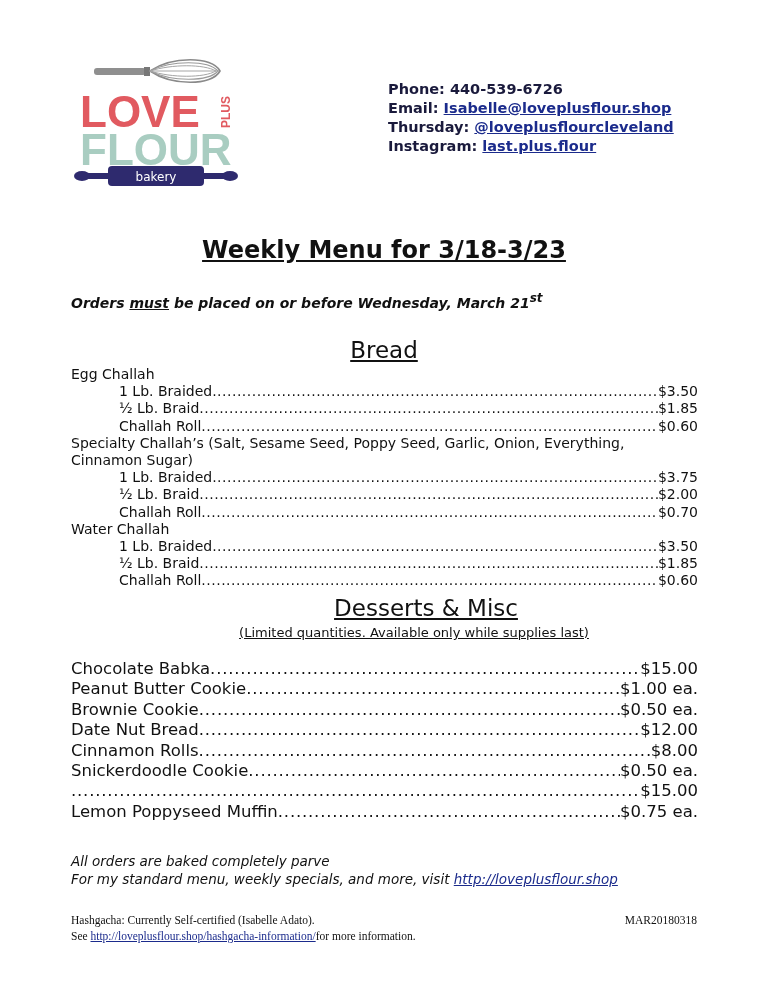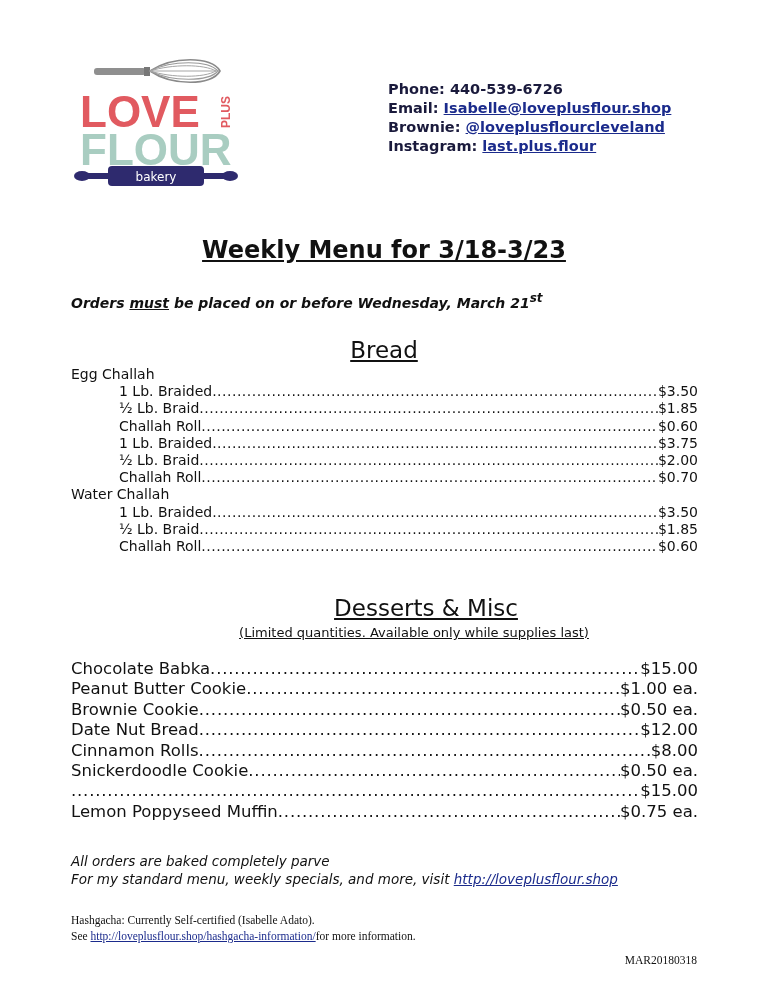--- a/index.html
+++ b/index.html
@@ -19,21 +19,21 @@
     .row .dots::before { content: "..................................................................................................................................................................................................................................."; }
     .row .price { flex: 0 0 auto; }
     .group-label { white-space: normal; }
     .subnote { position: absolute; left: 0; width: 768px; top: 625px; text-align: center; font-size: 13px; text-decoration: underline; padding-left: 30px; }
     .desserts { position: absolute; left: 71px; top: 659px; width: 627px; font-size: 16.5px; line-height: 20.4px; }
     .desserts .dots { letter-spacing: 0.8px; }
     .footer-note { position: absolute; left: 71px; top: 853px; font-style: italic; font-size: 13.5px; line-height: 17.5px; }
     .footer-note a { color: #1b2b8c; text-decoration: underline; }
     .hashgacha { position: absolute; left: 71px; top: 912px; font-family: "Liberation Serif", serif; font-size: 11.5px; line-height: 16px; }
     .hashgacha a { color: #1b2b8c; text-decoration: underline; }
-    .code { position: absolute; right: 71px; top: 912px; font-family: "Liberation Serif", serif; font-size: 11.5px; line-height: 16px; margin-top: 40px; }
+    .code { position: absolute; right: 71px; top: 912px; font-family: "Liberation Serif", serif; font-size: 11.5px; line-height: 16px; }
   </style>
 </head>
 <body>
 
 <div class="logo">
   <svg width="170" height="140" viewBox="0 0 170 140">
     <g>
       <rect x="22" y="18" width="52" height="7" rx="3" fill="#8f8f8f"></rect>
       <rect x="72" y="17" width="6" height="9" fill="#777"></rect>
       <path d="M78 21 C 100 6, 140 6, 148 21 C 140 36, 100 36, 78 21 Z" fill="none" stroke="#8a8a8a" stroke-width="1.6"></path>
@@ -58,21 +58,21 @@
 <div class="contact">
   <div>
     <span>Phone:</span>
     <span>440-539-6726</span>
   </div>
   <div>
     <span>Email:</span>
     <a>Isabelle@loveplusflour.shop</a>
   </div>
   <div>
-    <span>Brownie:</span>
+    <span>Thursday:</span>
     <a>@loveplusflourcleveland</a>
   </div>
   <div>
     <span>Instagram:</span>
     <a>last.plus.flour</a>
   </div>
 </div>
 
 <div class="title">Weekly Menu for 3/18-3/23</div>
 
@@ -92,20 +92,21 @@
       <span class="name">½ Lb. Braid</span>
       <span class="dots"></span>
       <span class="price">$1.85</span>
     </div>
   <div class="row sub">
       <span class="name">Challah Roll</span>
       <span class="dots"></span>
       <span class="price">$0.60</span>
     </div>
 
+  <div class="group-label">Specialty Challah’s (Salt, Sesame Seed, Poppy Seed, Garlic, Onion, Everything, Cinnamon Sugar)</div>
   <div class="row sub">
       <span class="name">1 Lb. Braided</span>
       <span class="dots"></span>
       <span class="price">$3.75</span>
     </div>
   <div class="row sub">
       <span class="name">½ Lb. Braid</span>
       <span class="dots"></span>
       <span class="price">$2.00</span>
     </div>

